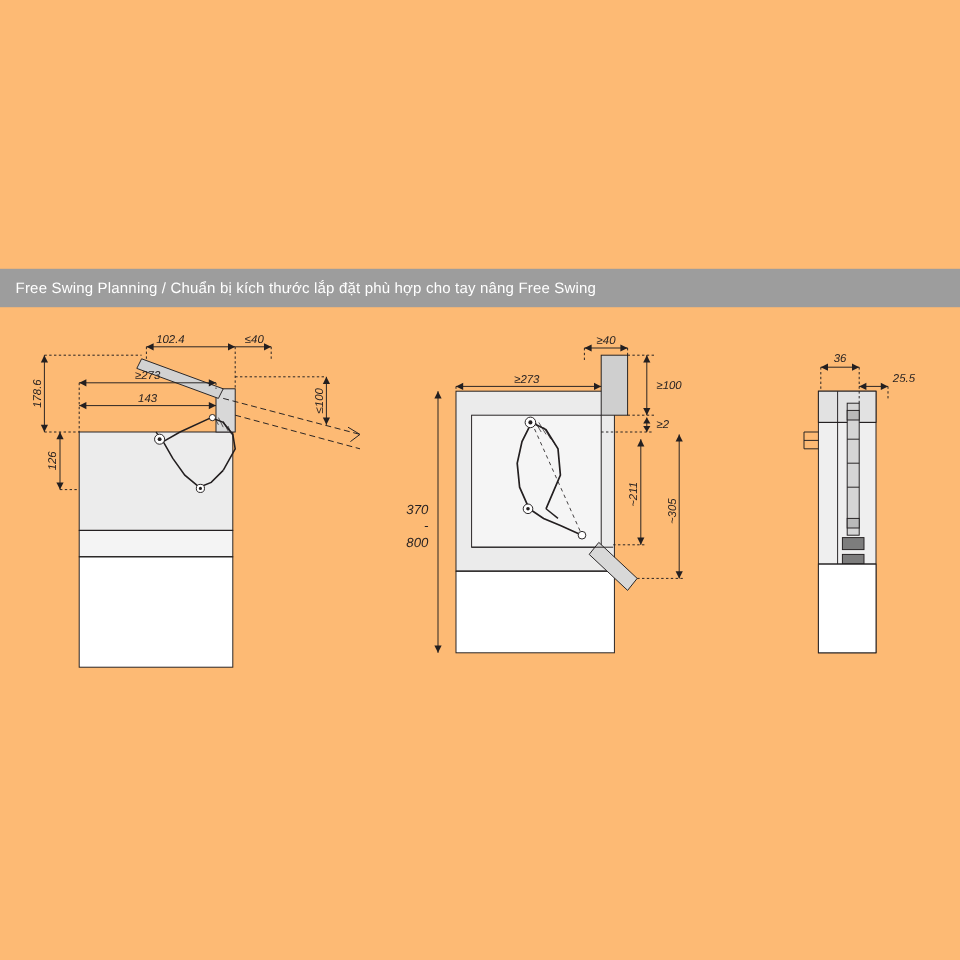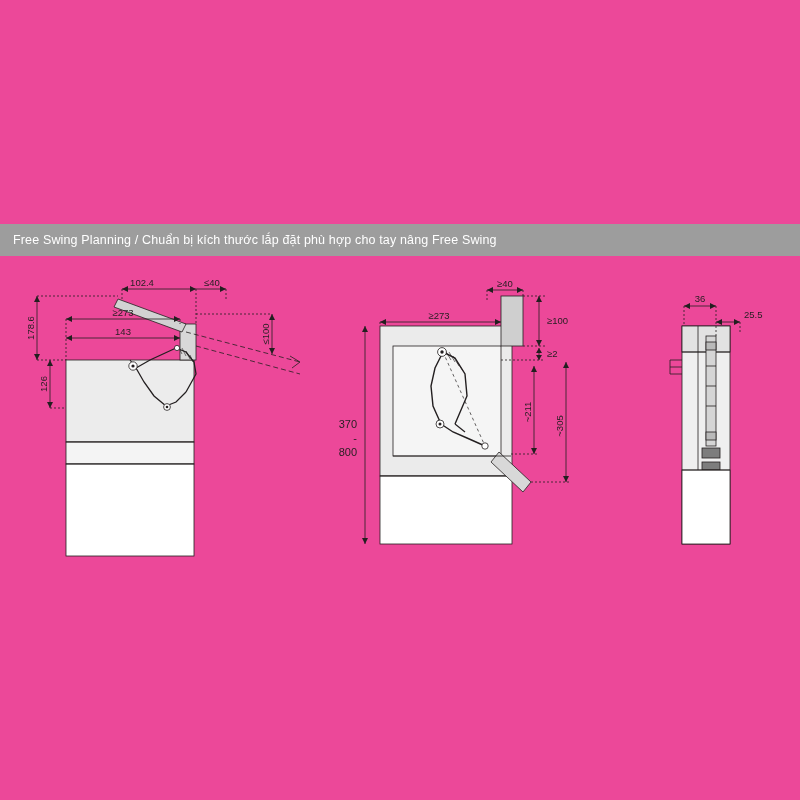--- a/index.html
+++ b/index.html
@@ -10,21 +10,21 @@
   body {
     width: 800px;
     height: 800px;
     font-family: "Liberation Sans", sans-serif;
     overflow: hidden;
   }
   #page {
     position: relative;
     width: 800px;
     height: 800px;
-    background: #ec4899;
+    background: #fdba74;
   }
   
   #title-bar {
     position: absolute;
     left: 0;
     top: 224px;
     width: 800px;
     height: 32px;
     background: #9d9d9d;
     display: flex;
@@ -37,20 +37,21 @@
     letter-spacing: 0.15px;
     white-space: nowrap;
   }
   
   #drawing {
     position: absolute;
     left: 0;
     top: 256px;
     width: 795px;
     height: 330px;
+    font-style: italic;
   }
   svg.figure {
     position: absolute;
     left: 0;
     top: 0;
   }
   text {
     font-family: "Liberation Sans", sans-serif;
     fill: #231f20;
   }

